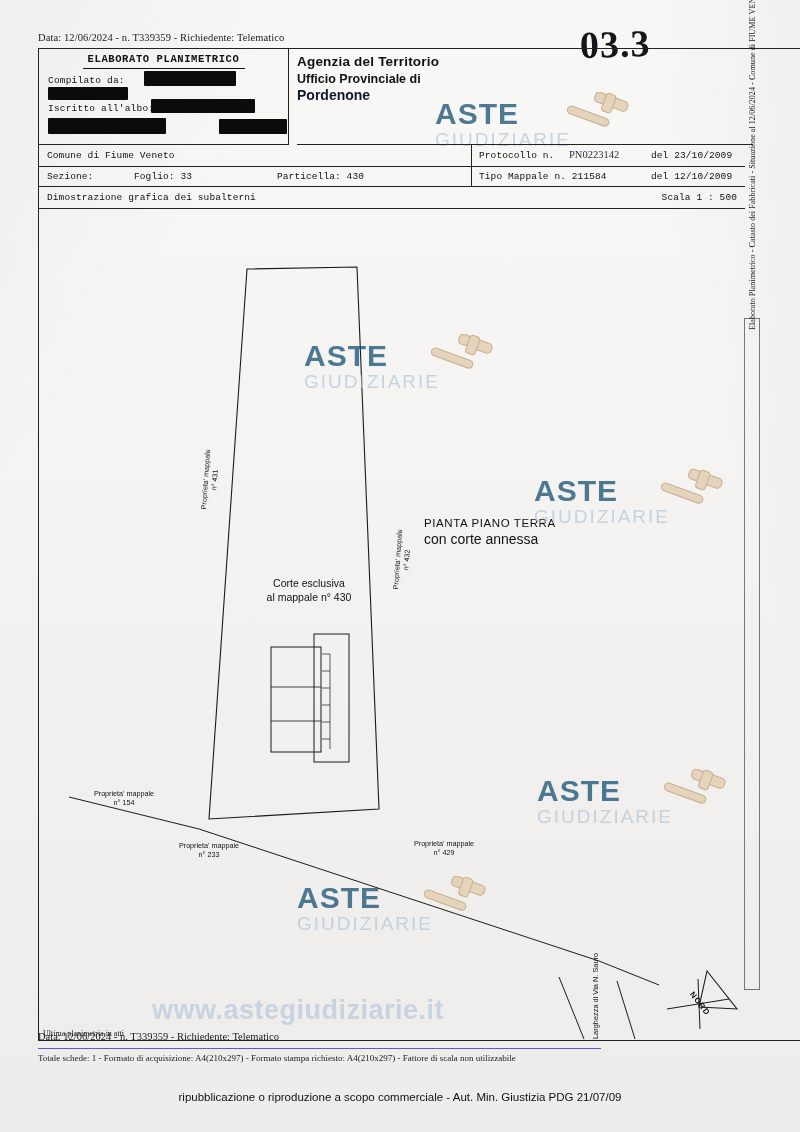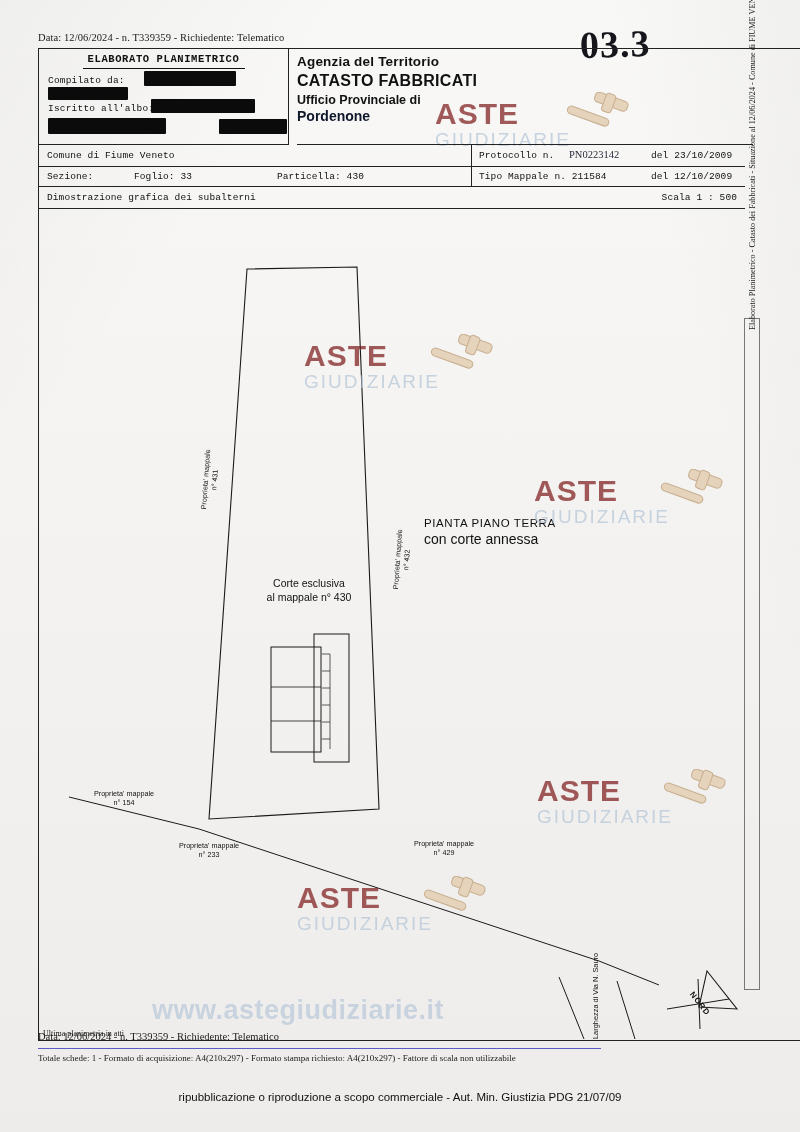--- a/index.html
+++ b/index.html
@@ -362,21 +362,21 @@
   
   .wm {
     position: absolute;
     pointer-events: none;
     user-select: none;
   }
   .wm-text1 {
     font-family: "Liberation Sans", sans-serif;
     font-weight: bold;
     font-size: 30px;
-    color: #7f1d1d;
+    color: #0c4a6e;
     opacity: .72;
     letter-spacing: 1px;
     line-height: .95;
   }
   .wm-text2 {
     font-family: "Liberation Sans", sans-serif;
     font-size: 19px;
     color: #b7c7d8;
     opacity: .75;
     letter-spacing: 2px;
@@ -429,21 +429,20 @@
       <div class="hdr-field" id="hdr-f2">Iscritto all'albo:</div>
       <div class="redact" id="rd1"></div>
       <div class="redact" id="rd2"></div>
       <div class="redact" id="rd3"></div>
       <div class="redact" id="rd4"></div>
       <div class="redact" id="rd5"></div>
     </div>
 
     <div id="hdr-center">
       <div id="agency-1">Agenzia del Territorio</div>
-      <div id="agency-2">CATASTO FABBRICATI</div>
       <div id="agency-3">Ufficio Provinciale di</div>
       <div id="agency-4">Pordenone</div>
     </div>
 
     <div id="row2">
       <div id="row2-divider"></div>
       <div id="row2-vsplit"></div>
       <div class="cell mono" id="c-comune">Comune di Fiume Veneto</div>
       <div class="cell mono" id="c-sezione">Sezione:</div>
       <div class="cell mono" id="c-foglio">Foglio: 33</div>

